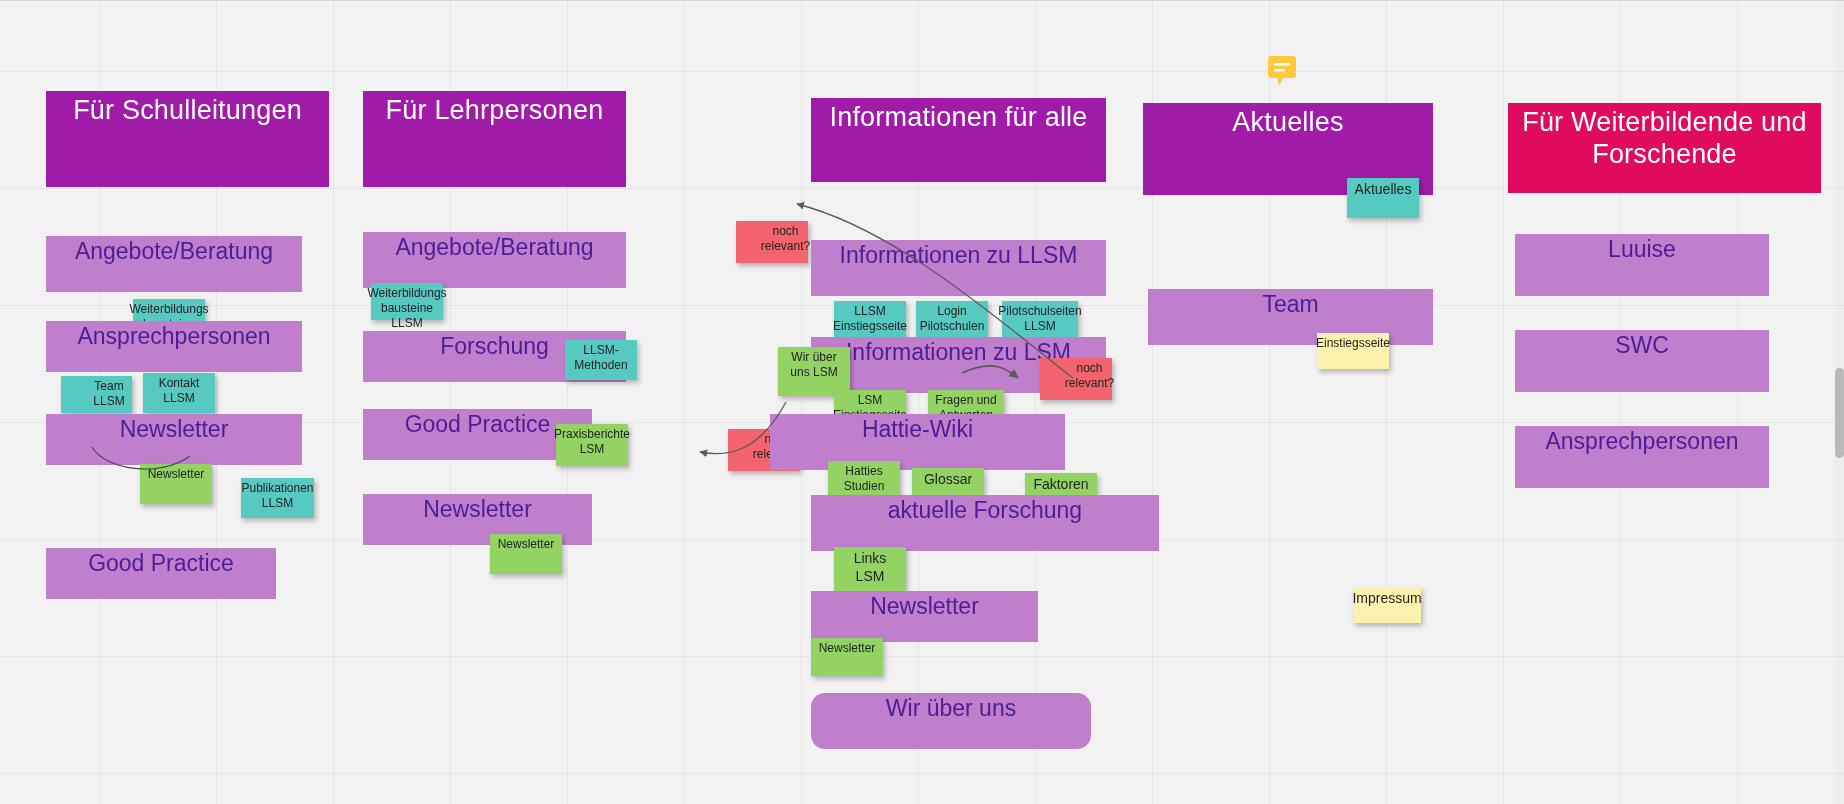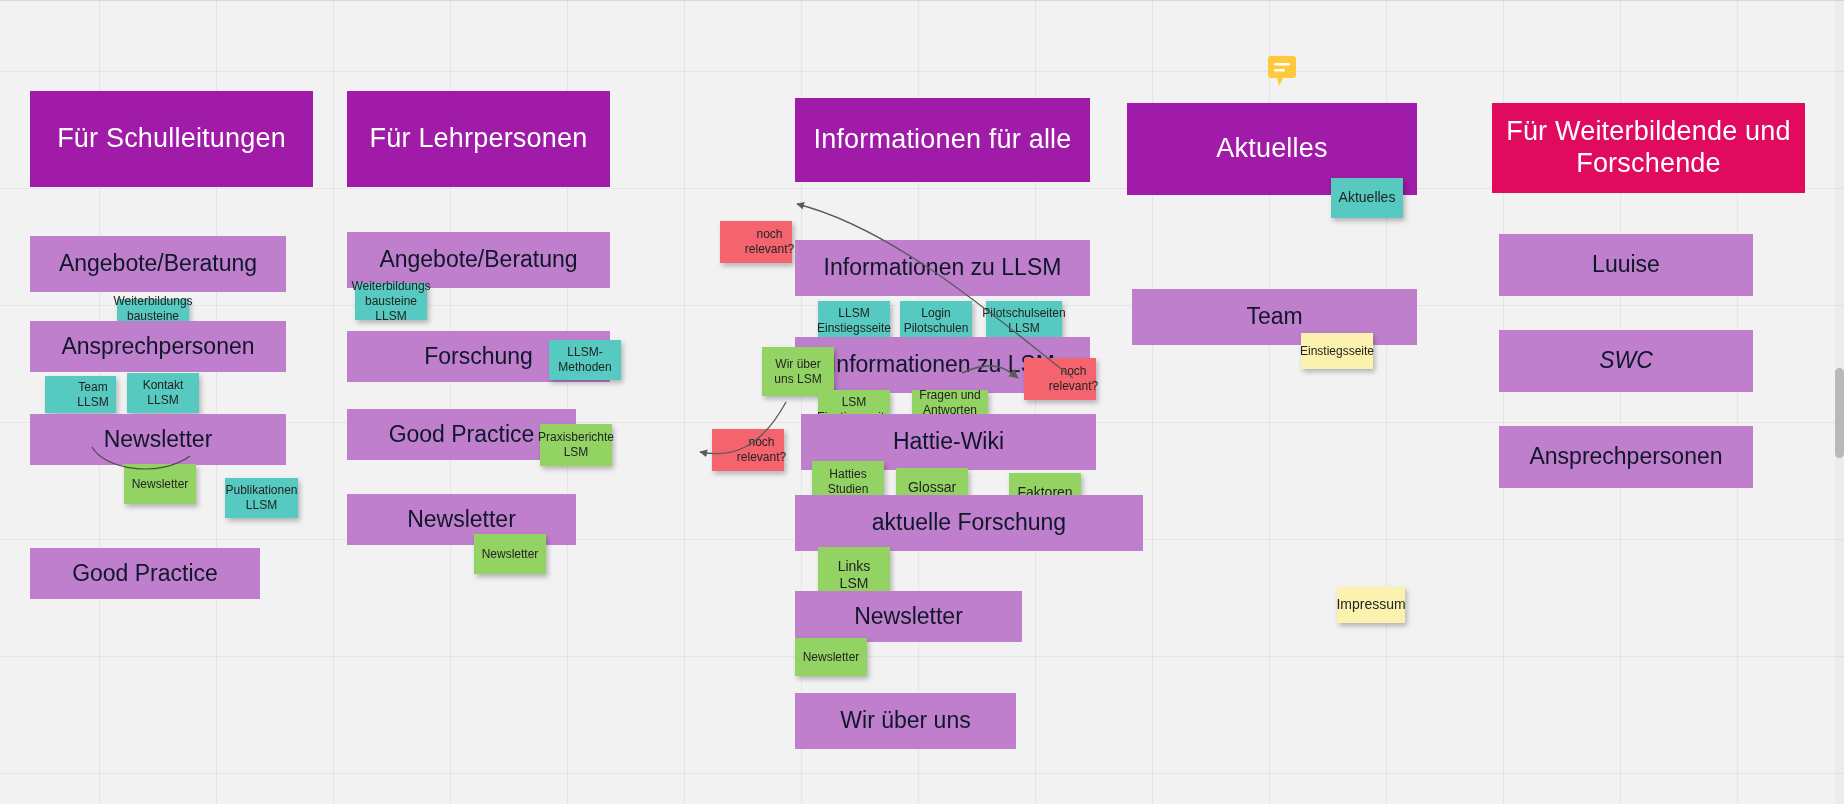--- a/index.html
+++ b/index.html
@@ -16,39 +16,40 @@
       linear-gradient(to right, rgba(0,0,0,0.055) 1px, transparent 1px),
       linear-gradient(to bottom, rgba(0,0,0,0.055) 1px, transparent 1px);
     background-size:117px 117px;
     background-position:-18px -46px;
     overflow:hidden;
   }
   #topline{position:absolute;left:0;top:0;width:100%;height:1px;background:rgba(0,0,0,0.10);}
   
   .node{
     position:absolute;
-    display:flex;align-items:center;justify-content:center;
+    display:flex;align-items:flex-start;justify-content:center;
     text-align:center;
     box-sizing:border-box;
     line-height:1.18;
+    margin-left:16px;
   }
   
   .hdr{
     color:#ffffff;
     font-size:27px;
     font-weight:400;
     letter-spacing:.2px;
     padding:4px 10px;
   }
   .hdr.purple{background:#a01ba7;}
   .hdr.pink{background:#e00a5f;}
   
   .page{
     background:#bf7fcc;
-    color:#0f172a;
+    color:#4c1d95;
     font-size:23px;
     font-weight:400;
     padding:2px 19px;
   }
   
   .sticky{
     font-size:12px;
     color:#232323;
     padding:3px 5px;
     box-shadow:2px 3px 5px rgba(0,0,0,0.26);
@@ -195,21 +196,21 @@
   </div>
 
   <div class="node sticky green" style="left:912px;top:390px;width:76px;height:40px;">
     <span>Fragen und Antworten LSM</span>
   </div>
 
   <div class="node sticky red" style="left:712px;top:429px;width:72px;height:42px;">
     <span>noch relevant?</span>
   </div>
 
-  <div class="node page" style="left:801px;top:414px;width:295px;height:56px;">
+  <div class="node page" style="left:754px;top:414px;width:295px;height:56px;">
     <span>Hattie-Wiki</span>
   </div>
 
   <div class="node sticky green" style="left:812px;top:461px;width:72px;height:42px;">
     <span>Hatties Studien</span>
   </div>
 
   <div class="node sticky green big" style="left:896px;top:468px;width:72px;height:40px;">
     <span>Glossar</span>
   </div>
@@ -227,21 +228,21 @@
   </div>
 
   <div class="node page" style="left:795px;top:591px;width:227px;height:51px;">
     <span>Newsletter</span>
   </div>
 
   <div class="node sticky green" style="left:795px;top:638px;width:72px;height:38px;">
     <span>Newsletter</span>
   </div>
 
-  <div class="node page" style="left:795px;top:693px;width:221px;height:56px;">
+  <div class="node page" style="left:795px;top:693px;width:280px;height:56px;border-radius:14px;">
     <span>Wir über uns</span>
   </div>
 
   <span class="bubble" style="left:1268px;top:56px;width:28px;height:28px;">
     <svg width="30" height="34" viewBox="0 0 30 34" style="position:absolute;left:0;top:0;">
       <rect x="0" y="0" width="28" height="22" rx="3" fill="#ffc93c"></rect>
       <path d="M9 22 L15 22 L11 30 Z" fill="#ffc93c"></path>
       <rect x="6" y="7" width="16" height="2.6" rx="1.3" fill="#ffffff"></rect>
       <rect x="6" y="13" width="11" height="2.6" rx="1.3" fill="#ffffff"></rect>
     </svg>
@@ -268,21 +269,21 @@
   </div>
 
   <div class="node page" style="left:1499px;top:234px;width:254px;height:62px;">
     <span>Luuise</span>
   </div>
 
   <div class="node hdr pink" style="left:1492px;top:103px;width:313px;height:90px;">
     <span>Für Weiterbildende und Forschende</span>
   </div>
 
-  <div class="node page" style="left:1499px;top:330px;width:254px;height:62px;font-style:italic;">
+  <div class="node page" style="left:1499px;top:330px;width:254px;height:62px;">
     <span>SWC</span>
   </div>
 
   <div class="node page" style="left:1499px;top:426px;width:254px;height:62px;">
     <span>Ansprechpersonen</span>
   </div>
 
   <svg id="arrows">
     <defs>
       <marker id="ah" markerWidth="7" markerHeight="7" refX="5.5" refY="3" orient="auto">

